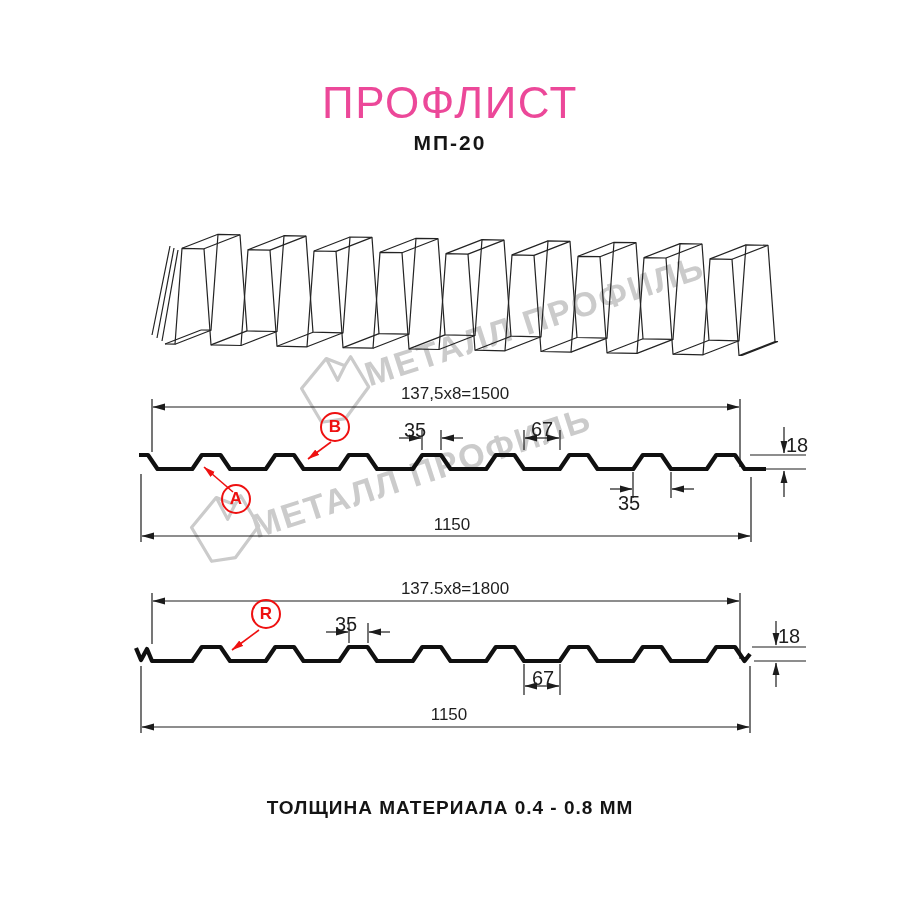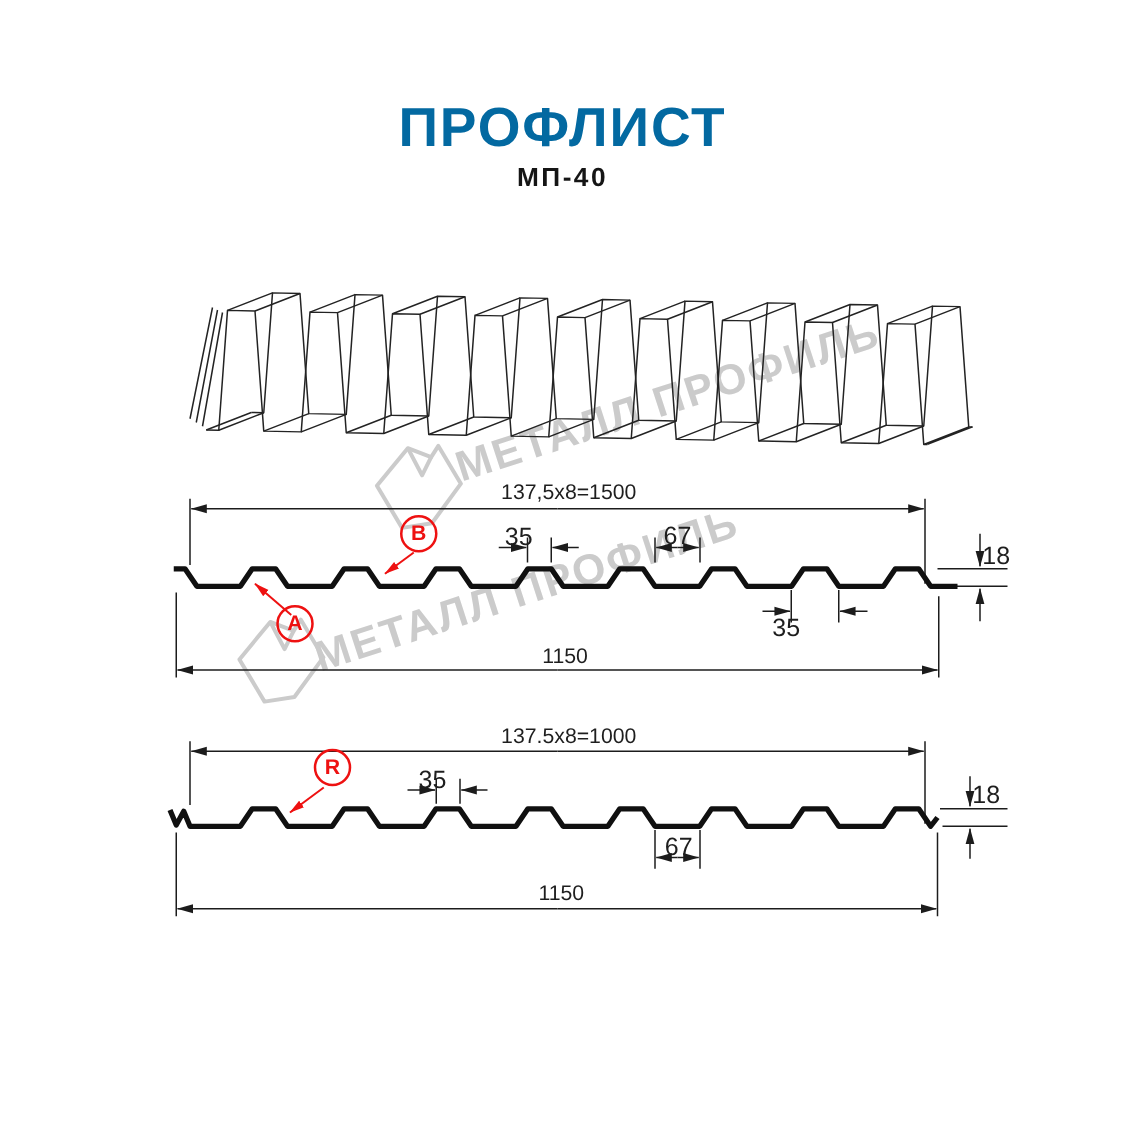--- a/index.html
+++ b/index.html
@@ -1,19 +1,19 @@
 <!DOCTYPE html>
 <html><head>
 <meta charset="utf-8">
 <style>
   html,body{margin:0;padding:0;background:#fff;}
   .page{position:relative;width:900px;height:900px;background:#ffffff;overflow:hidden;
         font-family:"Liberation Sans",sans-serif;color:#111;}
   .title{position:absolute;left:0;right:0;top:78px;text-align:center;
-         font-size:44px;font-weight:bold;letter-spacing:1.5px;color:#0369a1;}
+         font-size:44px;font-weight:normal;letter-spacing:1.5px;color:#ec4899;}
   .subtitle{position:absolute;left:0;right:0;top:131px;text-align:center;
             font-size:21px;font-weight:600;letter-spacing:2px;color:#151515;}
   .footer{position:absolute;left:0;right:0;top:797px;text-align:center;
           font-size:19px;font-weight:600;letter-spacing:1px;color:#141414;}
   .wm{position:absolute;color:#cbcbcb;font-size:34px;font-weight:bold;letter-spacing:2px;
       white-space:nowrap;transform:rotate(-18deg);transform-origin:0 50%;}
   .wm1{left:366px;top:356px;}
   .wm2{left:253px;top:508px;}
   svg.art{position:absolute;left:0;top:0;}
   .dim{position:absolute;font-size:20px;color:#1e1e1e;white-space:nowrap;
@@ -111,31 +111,32 @@
     <path id="prof2" d="M136,648 L141,660 L147,649 L152,661 L192.3,661 L201.8,647 L220.5,647 L230.0,661 L265.8,661 L275.3,647 L294.0,647 L303.5,661 L339.3,661 L348.8,647 L367.5,647 L377.0,661 L412.8,661 L422.3,647 L441.0,647 L450.5,661 L486.3,661 L495.8,647 L514.5,647 L524.0,661 L559.8,661 L569.3,647 L588.0,647 L597.5,661 L633.3,661 L642.8,647 L661.5,647 L671.0,661 L706.8,661 L716.3,647 L735.0,647 L744.5,661 L750,654" stroke="#101010" stroke-width="4.2" fill="none" stroke-linejoin="round"></path>
 
     <g stroke="#ee1111" stroke-width="1.6" fill="none">
       <line x1="233" y1="492" x2="204" y2="467" marker-end="url(#ahr)"></line>
       <line x1="331" y1="442" x2="308" y2="459" marker-end="url(#ahr)"></line>
       <line x1="259" y1="630" x2="232" y2="650" marker-end="url(#ahr)"></line>
     </g>
   </svg>
 
   <div class="title">ПРОФЛИСТ</div>
-  <div class="subtitle">МП-40</div>
+  <div class="subtitle">МП-20</div>
 
   <div class="dim big" style="left:455px;top:384px;">137,5x8=1500</div>
   <div class="dim" style="left:415px;top:419px;">35</div>
   <div class="dim" style="left:542px;top:418px;">67</div>
   <div class="dim" style="left:797px;top:434px;">18</div>
   <div class="dim" style="left:629px;top:492px;">35</div>
   <div class="dim big" style="left:452px;top:515px;">1150</div>
   <div class="mark" style="left:221px;top:484px;">A</div>
   <div class="mark" style="left:320px;top:412px;">B</div>
 
-  <div class="dim big" style="left:455px;top:579px;">137.5x8=1000</div>
+  <div class="dim big" style="left:455px;top:579px;">137.5x8=1800</div>
   <div class="dim" style="left:346px;top:613px;">35</div>
   <div class="dim" style="left:789px;top:625px;">18</div>
   <div class="dim" style="left:543px;top:667px;">67</div>
   <div class="dim big" style="left:449px;top:705px;">1150</div>
   <div class="mark" style="left:251px;top:599px;">R</div>
 
+  <div class="footer">ТОЛЩИНА МАТЕРИАЛА 0.4 - 0.8 ММ</div>
 </div>
 
 </body></html>

